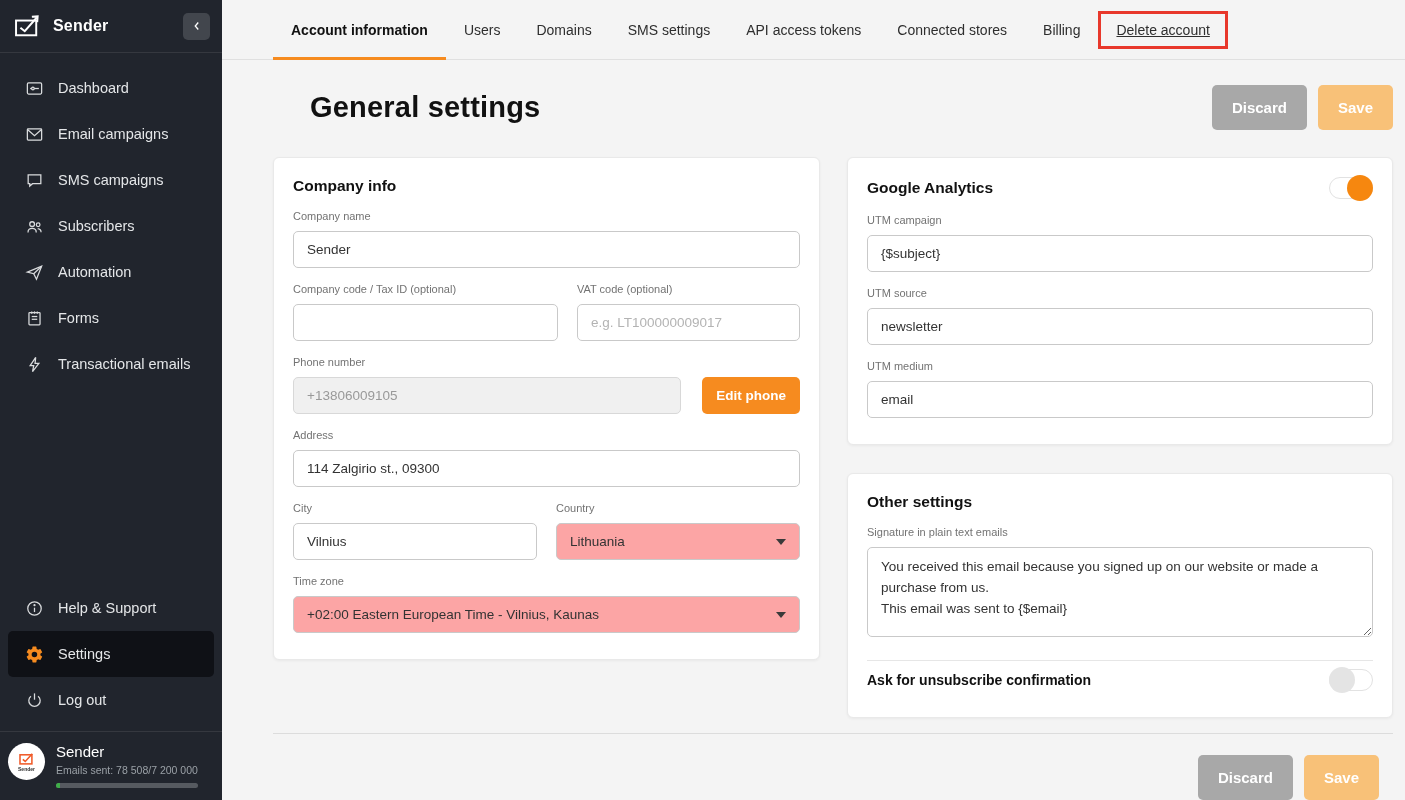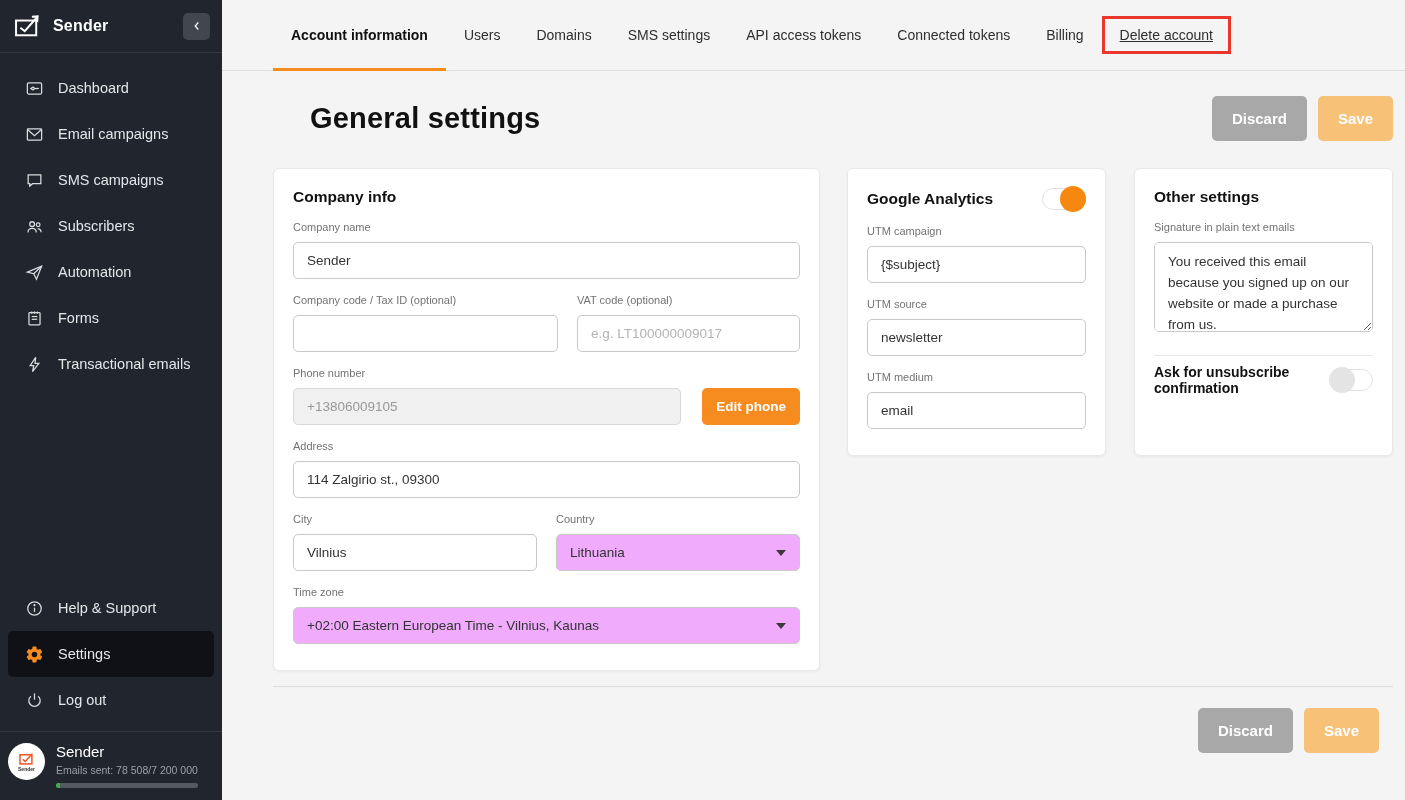--- a/index.html
+++ b/index.html
@@ -40,37 +40,37 @@
 
   .page-head { display:flex; align-items:center; padding:25px 12px 0 51px;margin-left:37px; }
   .page-title { margin:0; font-size:29px; font-weight:bold; color:#111; letter-spacing:.2px; }
   .head-actions { margin-left:auto; display:flex; gap:11px; }
   .btn { height:45px; padding:0 20px; border:none; border-radius:5px; font-family:inherit; font-size:15px; font-weight:bold; color:#fff; cursor:pointer; }
   .btn-discard { background:#a8a8a8; }
   .btn-save { background:#f8c178; }
 
   .content { display:flex; gap:27px; padding:27px 12px 0 51px; align-items:flex-start; }
   .col-left { width:547px; min-width:547px; }
-  .col-right { width:546px; min-width:546px; display:flex; flex-direction:row; gap:28px; }
+  .col-right { width:546px; min-width:546px; display:flex; flex-direction:column; gap:28px; }
   .card { background:#fff; border:1px solid #e9e9e9; border-radius:6px; box-shadow:0 1px 3px rgba(0,0,0,.05); padding:19px 19px 26px; width:100%; }
   .card-head { display:flex; align-items:center; justify-content:space-between; }
   .card-title { margin:0; font-size:15.5px; font-weight:bold; color:#111; }
 
   .field { margin-top:15px; }
   .field > label { display:block; font-size:11px; color:#737373; margin-bottom:9px; }
   .input { width:100%; height:37px; border:1px solid #c9c9c9; border-radius:5px; padding:0 13px; font-size:13.5px; color:#333; background:#fff; font-family:inherit; }
   .input::placeholder { color:#b3b3b3; }
   .input--disabled { background:#f0f0f0; border-color:#d8d8d8; color:#999; }
   .row { display:flex; gap:19px; }
   .row .field { flex:1; min-width:0; }
   .field--w265 { flex:0 0 265px !important; }
   .phone-row { display:flex; gap:21px; align-items:flex-end; }
   .phone-row .field { flex:1; min-width:0; }
   .btn-edit-phone { height:37px; padding:0 14px; background:#f68b1f; border:none; border-radius:5px; color:#fff; font-family:inherit; font-size:13.5px; font-weight:bold; cursor:pointer; }
-  .select { height:37px; border:1px solid #c9c9c9; border-radius:5px; background:#f0abfc; display:flex; align-items:center; justify-content:space-between; padding:0 13px; font-size:13.5px; color:#333; cursor:pointer; }
+  .select { height:37px; border:1px solid #c9c9c9; border-radius:5px; background:#fca5a5; display:flex; align-items:center; justify-content:space-between; padding:0 13px; font-size:13.5px; color:#333; cursor:pointer; }
   .caret { width:0; height:0; border-left:5px solid transparent; border-right:5px solid transparent; border-top:6px solid #3a3a3a; }
 
   .toggle { width:44px; height:22px; border:1px solid #e2e2e2; border-radius:12px; background:#fff; position:relative; cursor:pointer; flex:0 0 44px; }
   .toggle-knob { width:26px; height:26px; border-radius:50%; position:absolute; top:-3px; }
   .toggle[data-state="true"] .toggle-knob { right:-1px; background:#f6870f; }
   .toggle[data-state="false"] .toggle-knob { left:-1px; background:#e4e4e4; }
 
   .input-area { width:100%; height:90px; border:1px solid #c9c9c9; border-radius:5px; padding:9px 13px; font-size:13.5px; line-height:1.55; color:#333; font-family:inherit; resize:both; }
   .card-divider { height:1px; background:#e6e6e6; margin-top:19px; border:none; }
   .unsub-row { display:flex; align-items:center; justify-content:space-between; }
@@ -220,21 +220,21 @@
 </aside>
 
 <main class="main">
 
   <div class="tabbar">
     <div class="tab tab--active">Account information</div>
     <div class="tab">Users</div>
     <div class="tab">Domains</div>
     <div class="tab">SMS settings</div>
     <div class="tab">API access tokens</div>
-    <div class="tab">Connected tokens</div>
+    <div class="tab">Connected stores</div>
     <div class="tab">Billing</div>
     <div class="tab tab--highlighted">Delete account</div>
   </div>
 
   <div class="page-head">
     <h1 class="page-title">General settings</h1>
     <div class="head-actions">
       <button class="btn btn-discard">Discard</button>
       <button class="btn btn-save">Save</button>
     </div>

